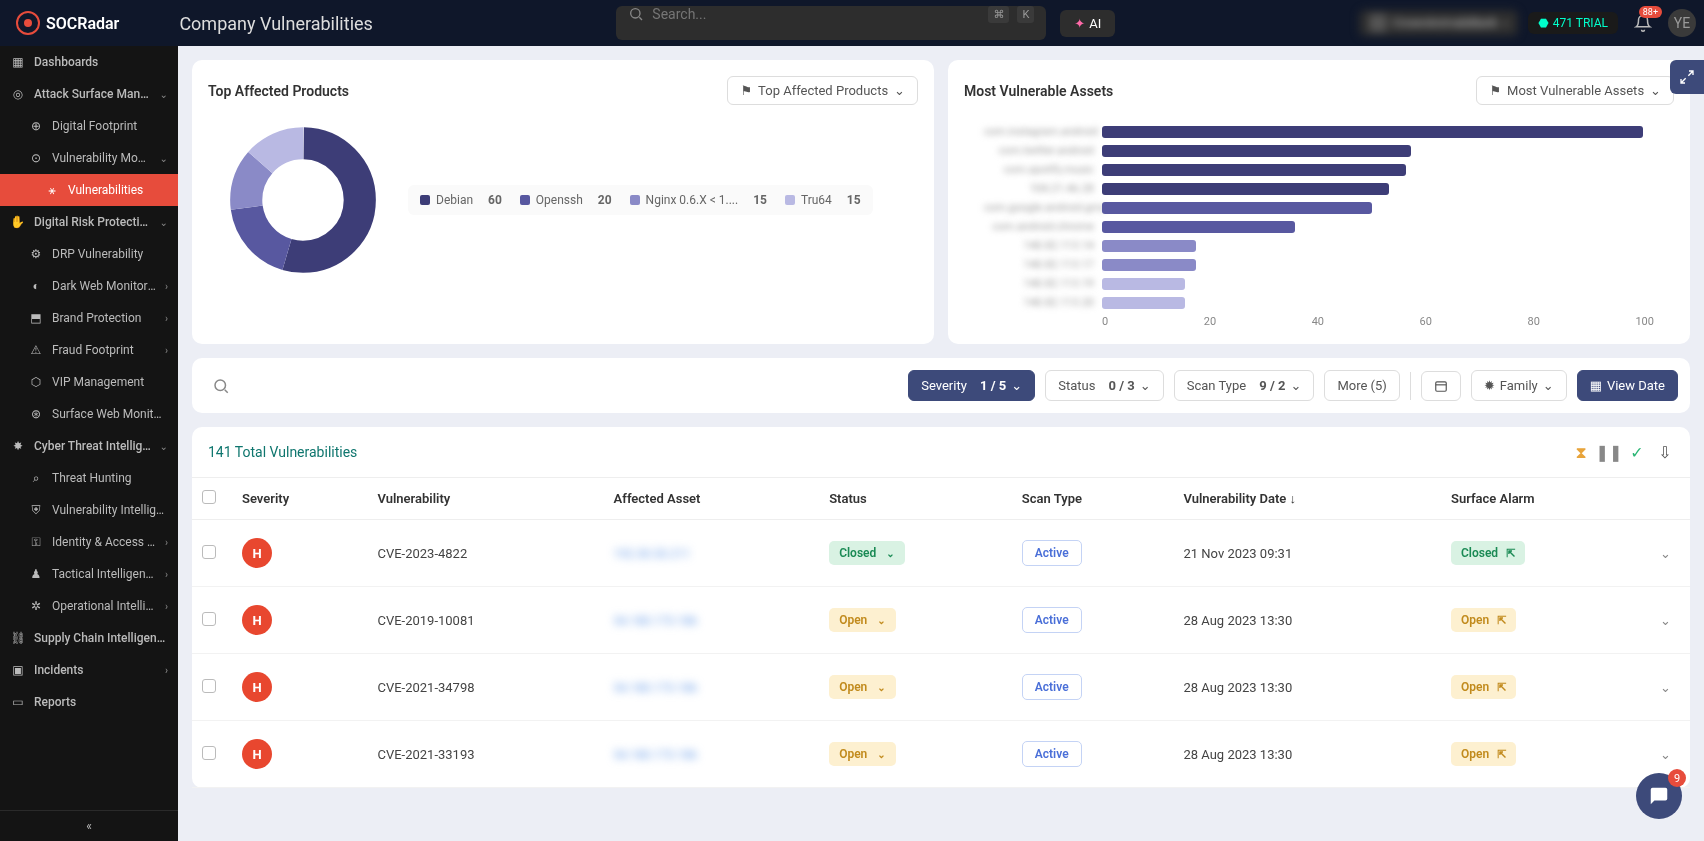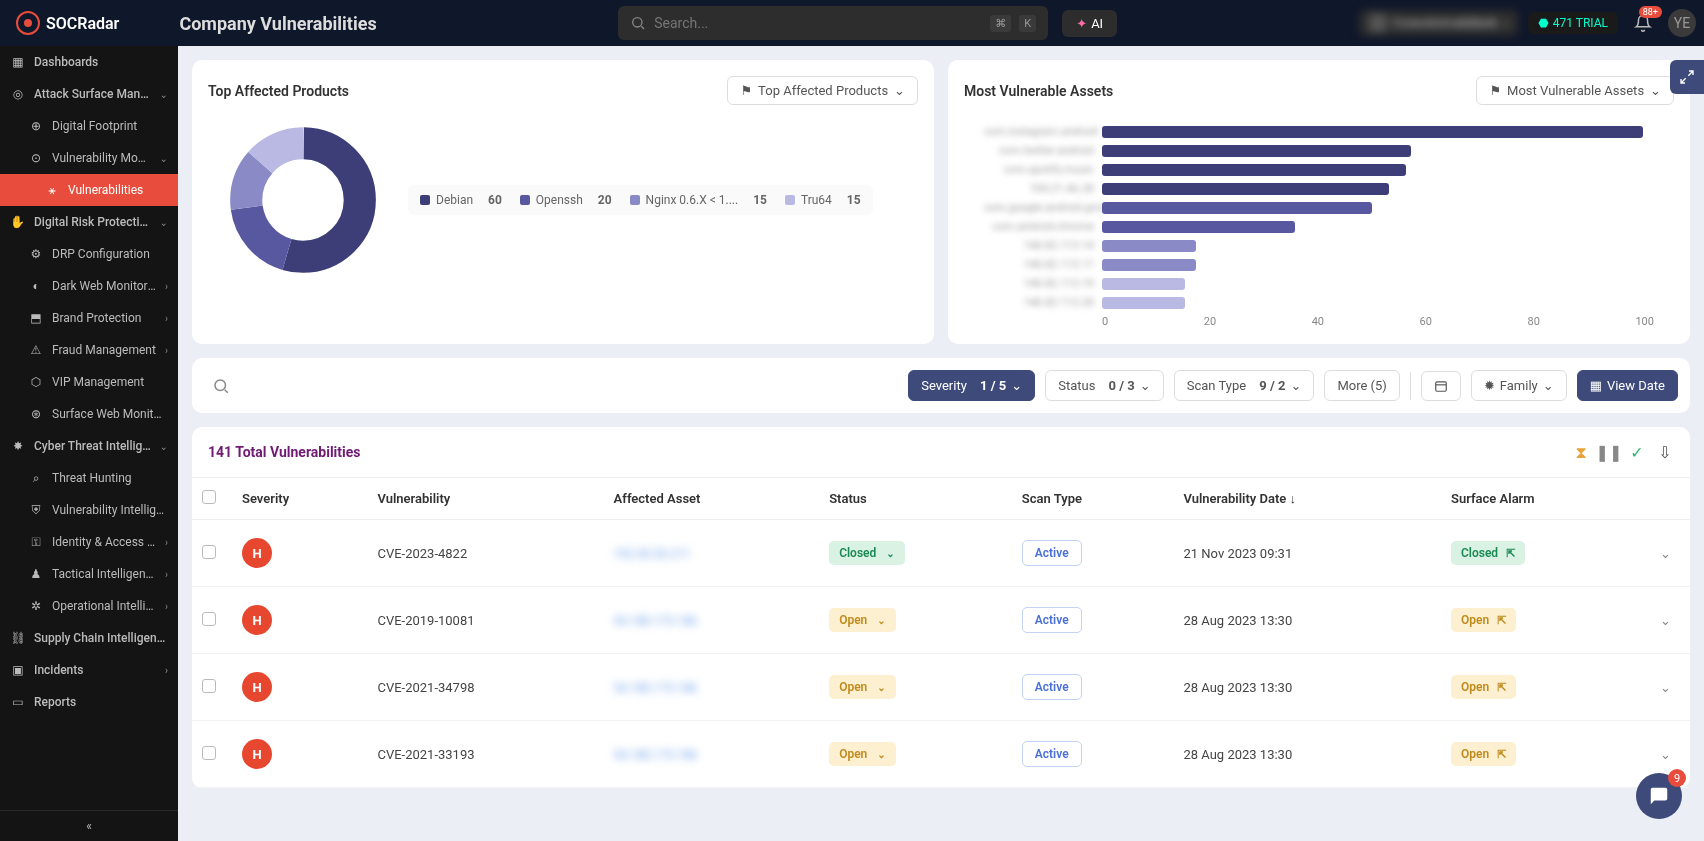--- a/index.html
+++ b/index.html
@@ -1,22 +1,22 @@
 <!DOCTYPE html>
 <html><head>
 <meta charset="utf-8">
 <style>
 *{box-sizing:border-box;margin:0;padding:0;font-family:-apple-system,BlinkMacSystemFont,'Segoe UI',Roboto,sans-serif}
 body{background:#f5f6fa;color:#333;overflow-x:hidden}
 .topbar{display:flex;align-items:center;height:46px;background:#0f172a;color:#fff;padding:0 8px;gap:12px}
 .logo{display:flex;align-items:center;gap:6px;font-weight:600;font-size:16px;padding:0 8px}
 .logo-icon{width:24px;height:24px;border:2px solid #e74c3c;border-radius:50%;position:relative}
 .logo-icon::after{content:'';position:absolute;width:8px;height:8px;background:#e74c3c;border-radius:50%;top:6px;left:6px}
-.page-title{font-size:18px;font-weight:700;color:#ddd;margin-left:40px}
-.search-box{flex:0 0 430px;margin-left:auto;display:flex;align-items:center;background:#2d2d2d;border-radius:6px;height:34px;padding:0 12px;gap:8px}
+.page-title{font-size:18px;font-weight:400;color:#ddd;margin-left:40px}
+.search-box{flex:0 0 430px;margin-left:auto;display:flex;align-items:flex-start;background:#2d2d2d;border-radius:6px;height:34px;padding:0 12px;gap:8px}
 .search-box input{flex:1;background:transparent;border:none;color:#ccc;outline:none;font-size:14px}
 .kbd{background:#3a3a3a;color:#999;padding:2px 5px;border-radius:3px;font-size:11px}
 .ai-btn{display:flex;align-items:center;gap:4px;background:#2d2d2d;padding:6px 14px;border-radius:6px;font-size:13px;color:#fff;margin-left:2px}
 .top-right{margin-left:auto;display:flex;align-items:center;gap:10px}
 .org-pill{display:flex;align-items:center;gap:6px;background:#2d2d2d;padding:4px 10px;border-radius:6px;filter:blur(4px)}
 .trial-pill{display:flex;align-items:center;gap:4px;background:#1a1a1a;padding:4px 10px;border-radius:6px;color:#0fc;font-size:12px}
 .bell-wrap{position:relative;padding:6px}
 .bell-badge{position:absolute;top:-2px;right:-4px;background:#e74c3c;color:#fff;font-size:9px;padding:1px 4px;border-radius:8px}
 .avatar-circle{width:28px;height:28px;border-radius:50%;background:#3a3a3a;display:flex;align-items:center;justify-content:center;font-size:14px;color:#999}
 .layout{display:flex;min-height:calc(100vh - 46px)}
@@ -48,21 +48,21 @@
 .bar-axis{display:flex;justify-content:space-between;font-size:11px;color:#888;margin-left:118px;margin-top:4px}
 .filter-bar{display:flex;align-items:center;gap:10px;background:#fff;border-radius:10px;padding:12px}
 .search-filter{display:flex;align-items:center;gap:8px;flex:1;padding:4px 8px}
 .search-filter input{border:none;outline:none;font-size:14px;flex:1}
 .pill{display:flex;align-items:center;gap:5px;border:1px solid #ddd;padding:7px 12px;border-radius:6px;font-size:13px;color:#555;cursor:pointer;background:#fff}
 .pill.dark{background:#3d4a7a;color:#fff;border-color:#3d4a7a}
 .pill.solid{background:#3d4a7a;color:#fff;border-color:#3d4a7a}
 .divider-v{width:1px;height:28px;background:#ddd}
 .table-wrap{background:#fff;border-radius:10px;padding:0}
 .table-head-bar{display:flex;align-items:center;justify-content:space-between;padding:16px}
-.table-title{font-size:14px;font-weight:700;color:#701a75}
+.table-title{font-size:14px;font-weight:400;color:#0f766e}
 .table-actions{display:flex;gap:10px;align-items:center}
 .ta-icon{width:18px;height:18px;display:flex;align-items:center;justify-content:center;cursor:pointer}
 table{width:100%;border-collapse:collapse}
 th{text-align:left;font-size:13px;font-weight:600;color:#333;padding:12px 10px;border-bottom:1px solid #eee;border-top:1px solid #eee}
 td{padding:18px 10px;border-bottom:1px solid #f2f2f2;font-size:13px;color:#444}
 .chk{width:14px;height:14px;border:1.5px solid #bbb;border-radius:3px;display:inline-block}
 .sev-badge{width:30px;height:30px;border-radius:50%;background:#e8472f;color:#fff;display:flex;align-items:center;justify-content:center;font-weight:700;font-size:13px}
 .asset-blur{color:#6a9de8;filter:blur(4px);font-size:12px}
 .status-chip{display:inline-flex;align-items:center;gap:10px;padding:5px 10px;border-radius:5px;font-size:12px;font-weight:600}
 .status-chip.closed{background:#d9f2e3;color:#1a8a54}
@@ -144,35 +144,35 @@
         <span class="sb-icon">⚹</span>
         <span class="sb-label">Vulnerabilities</span>
       </div>
   <div class="sb-item section">
         <span class="sb-icon">✋</span>
         <span class="sb-label">Digital Risk Protection</span>
         <span class="chev">⌄</span>
       </div>
   <div class="sb-item sub">
         <span class="sb-icon">⚙</span>
-        <span class="sb-label">DRP Configuration</span>
+        <span class="sb-label">DRP Vulnerability</span>
       </div>
   <div class="sb-item sub">
         <span class="sb-icon">◐</span>
         <span class="sb-label">Dark Web Monitoring</span>
         <span class="chev">›</span>
       </div>
   <div class="sb-item sub">
         <span class="sb-icon">⬒</span>
         <span class="sb-label">Brand Protection</span>
         <span class="chev">›</span>
       </div>
   <div class="sb-item sub">
         <span class="sb-icon">⚠</span>
-        <span class="sb-label">Fraud Management</span>
+        <span class="sb-label">Fraud Footprint</span>
         <span class="chev">›</span>
       </div>
   <div class="sb-item sub">
         <span class="sb-icon">⬡</span>
         <span class="sb-label">VIP Management</span>
       </div>
   <div class="sb-item sub">
         <span class="sb-icon">⊛</span>
         <span class="sb-label">Surface Web Monitoring</span>
       </div>

